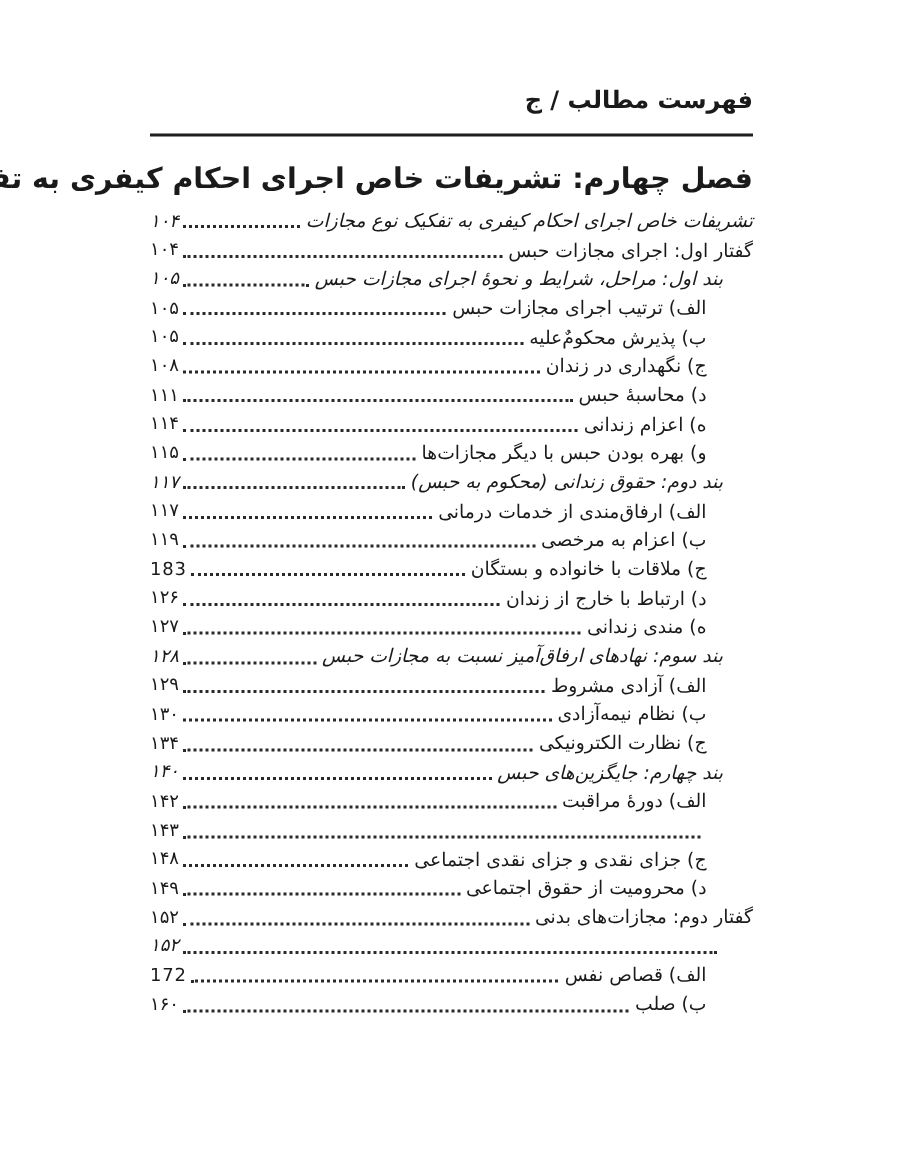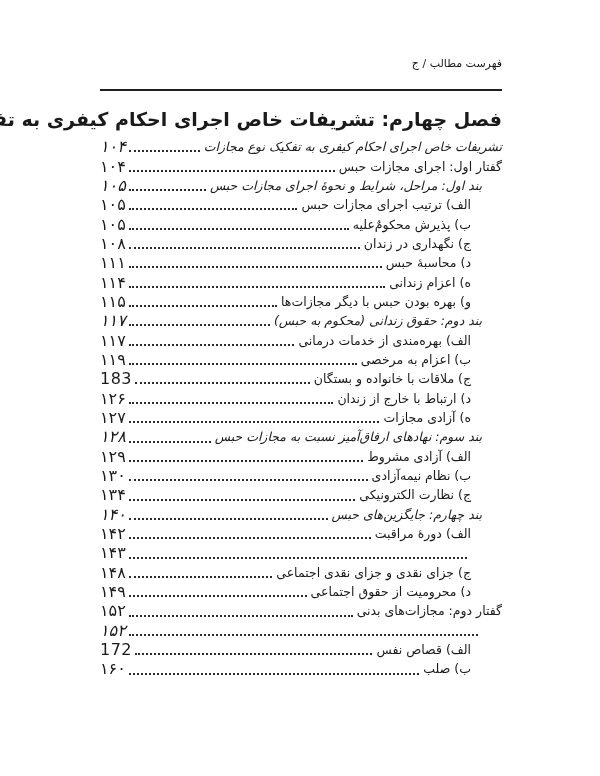--- a/index.html
+++ b/index.html
@@ -12,22 +12,22 @@
     overflow: hidden;
   }
   .page {
     width: 600px; height: 776px;
     padding: 57px 98px 0 100px;
     direction: rtl;
   }
   .running-header {
     direction: rtl;
     text-align: right;
-    font-size: 11px;
-    font-weight: 400;
+    font-size: 16px;
+    font-weight: 700;
     letter-spacing: 0.2px;
     height: 20px;
   }
   .header-rule {
     margin-top: 12px;
     border: none;
     border-top: 2px solid #1f1f1f;
     width: 100%;
   }
   .chapter-title {
@@ -56,21 +56,21 @@
   .dot-leader {
     flex: 1 1 auto;
     align-self: flex-end;
     margin: 0 4px 4px 3px;
     border-bottom: 2px dotted #2a2a2a;
     min-width: 8px;
     height: 1px;
   }
   .toc-page {
     flex: 0 0 auto;
-    font-size: 16px;
+    font-size: 12px;
     letter-spacing: 0.5px;
   }
 </style>
 </head>
 <body>
 
 <div class="page">
   <div class="running-header">فهرست مطالب / ج</div>
   <hr class="header-rule">
   <div class="chapter-title">فصل چهارم: تشریفات خاص اجرای احکام کیفری به تفکیک نوع مجازات</div>
@@ -119,41 +119,41 @@
     <span class="toc-label">و) بهره بودن حبس با دیگر مجازات‌ها</span>
     <span class="dot-leader"></span>
     <span class="toc-page">۱۱۵</span>
   </div>
       <div class="toc-row indent-1 italic">
     <span class="toc-label">بند دوم: حقوق زندانی (محکوم به حبس)</span>
     <span class="dot-leader"></span>
     <span class="toc-page">۱۱۷</span>
   </div>
       <div class="toc-row indent-2">
-    <span class="toc-label">الف) بهره‌مندی از خدمات درمانی</span>
+    <span class="toc-label">الف) ارفاق‌مندی از خدمات درمانی</span>
     <span class="dot-leader"></span>
     <span class="toc-page">۱۱۷</span>
   </div>
       <div class="toc-row indent-2">
     <span class="toc-label">ب) اعزام به مرخصی</span>
     <span class="dot-leader"></span>
     <span class="toc-page">۱۱۹</span>
   </div>
       <div class="toc-row indent-2">
     <span class="toc-label">ج) ملاقات با خانواده و بستگان</span>
     <span class="dot-leader"></span>
     <span class="toc-page">183</span>
   </div>
       <div class="toc-row indent-2">
     <span class="toc-label">د) ارتباط با خارج از زندان</span>
     <span class="dot-leader"></span>
     <span class="toc-page">۱۲۶</span>
   </div>
       <div class="toc-row indent-2">
-    <span class="toc-label">ه) آزادی مجازات</span>
+    <span class="toc-label">ه) مندی زندانی</span>
     <span class="dot-leader"></span>
     <span class="toc-page">۱۲۷</span>
   </div>
       <div class="toc-row indent-1 italic">
     <span class="toc-label">بند سوم: نهادهای ارفاق‌آمیز نسبت به مجازات حبس</span>
     <span class="dot-leader"></span>
     <span class="toc-page">۱۲۸</span>
   </div>
       <div class="toc-row indent-2">
     <span class="toc-label">الف) آزادی مشروط</span>

